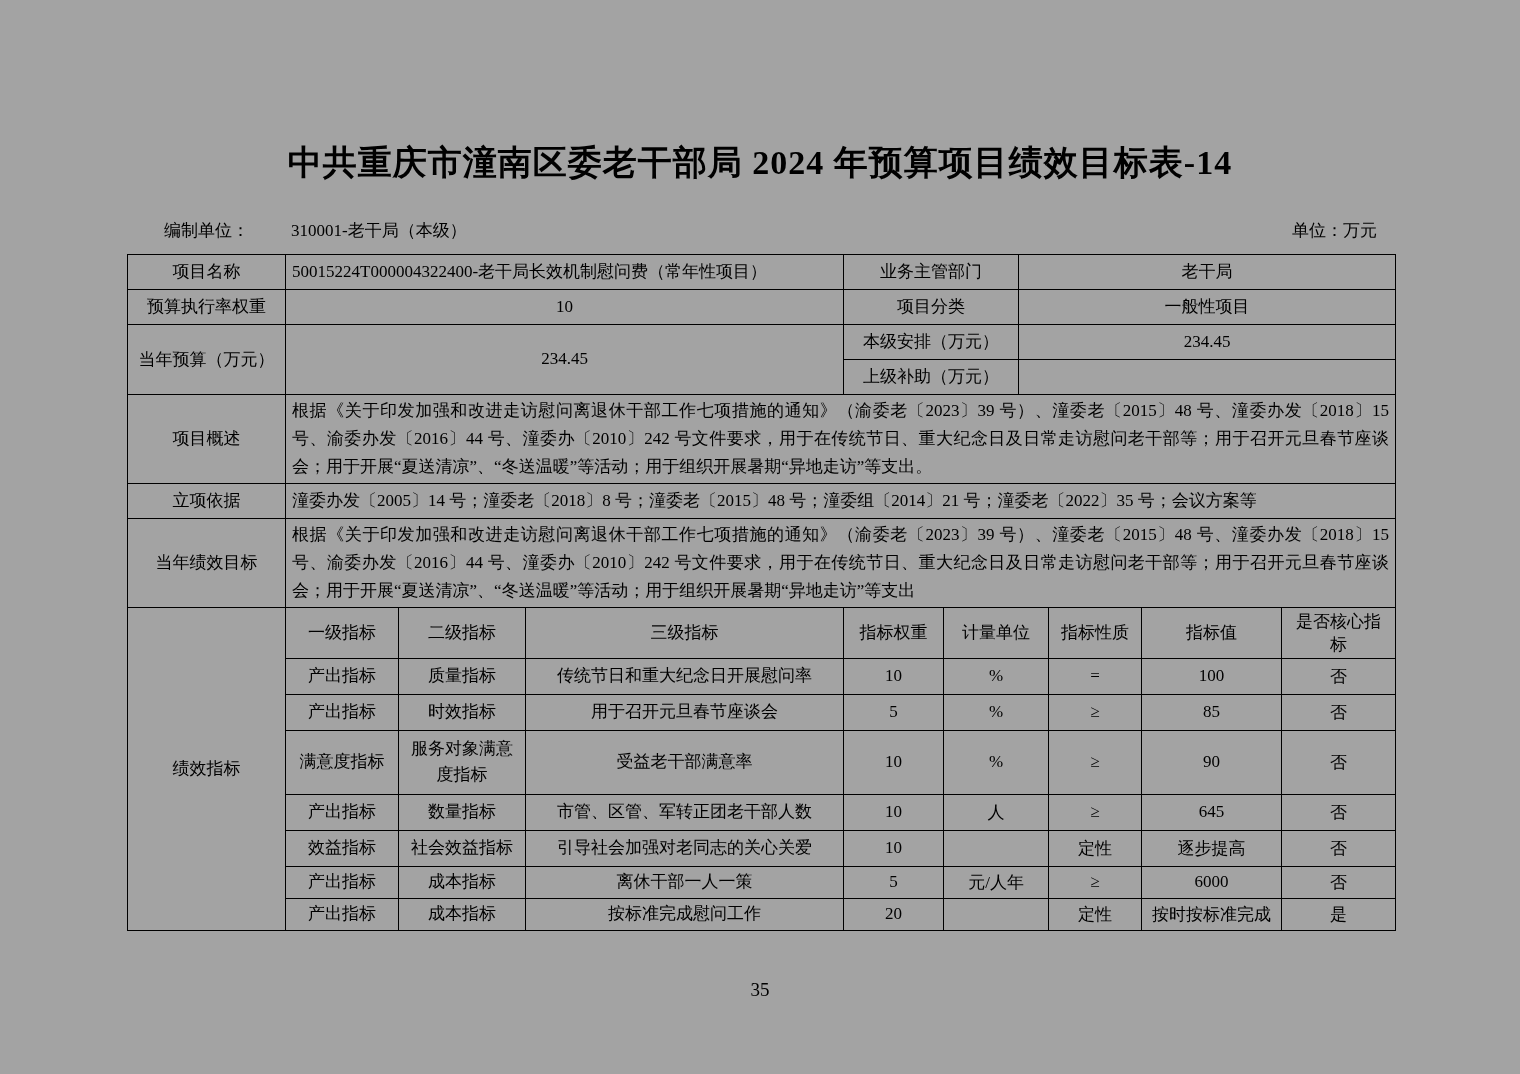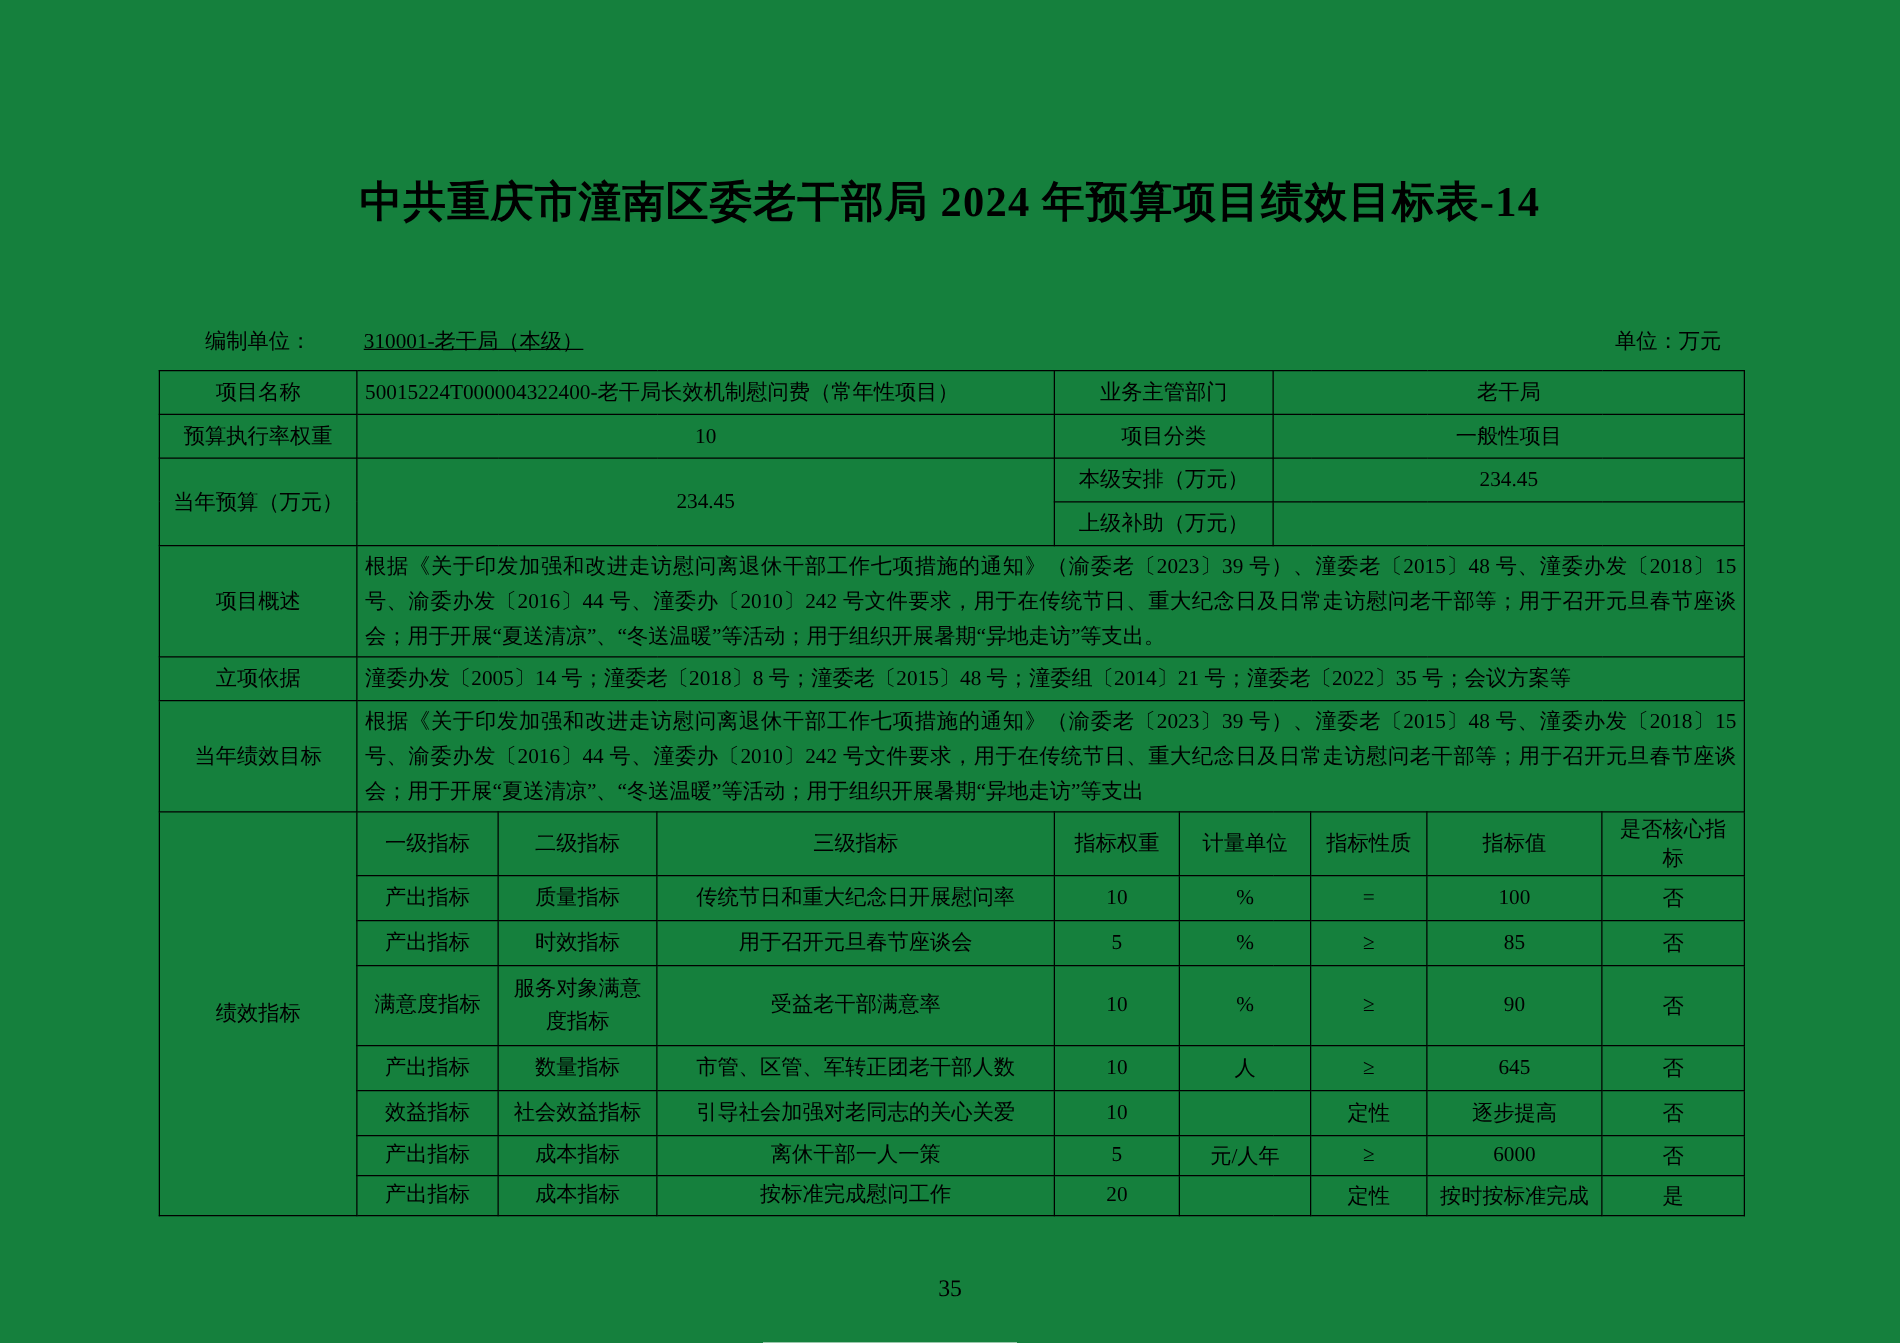--- a/index.html
+++ b/index.html
@@ -1,20 +1,20 @@
 <!DOCTYPE html>
 <html lang="zh"><head>
 <meta charset="utf-8">
 <style>
   html, body { margin: 0; padding: 0; background: #fff; }
   .page {
     position: relative;
     width: 1520px;
     height: 1074px;
-    background: #15803d;
+    background: #a3a3a3;
     color: #000;
     font-family: "Liberation Serif", "DejaVu Serif", serif;
     overflow: hidden;
   }
   .title {
     margin: 0;
     padding-top: 142px;
     text-align: center;
     font-size: 34px;
     font-weight: bold;
@@ -26,22 +26,22 @@
     margin-left: 127px;
   }
   .meta-row {
     display: flex;
     justify-content: space-between;
     align-items: baseline;
     margin-top: 34px;
     font-size: 17px;
   }
   .meta-left { padding-left: 37px; }
-  .meta-left .meta-value { margin-left: 42px; text-decoration: underline; }
-  .meta-unit { padding-right: 18px; margin-top: 42px; }
+  .meta-left .meta-value { margin-left: 42px; }
+  .meta-unit { padding-right: 18px; }
   table.main-table {
     border-collapse: collapse;
     table-layout: fixed;
     width: 1268px;
     margin-top: 12px;
     font-size: 17px;
   }
   table.main-table td {
     border: 1px solid #000;
     padding: 2px 6px;

